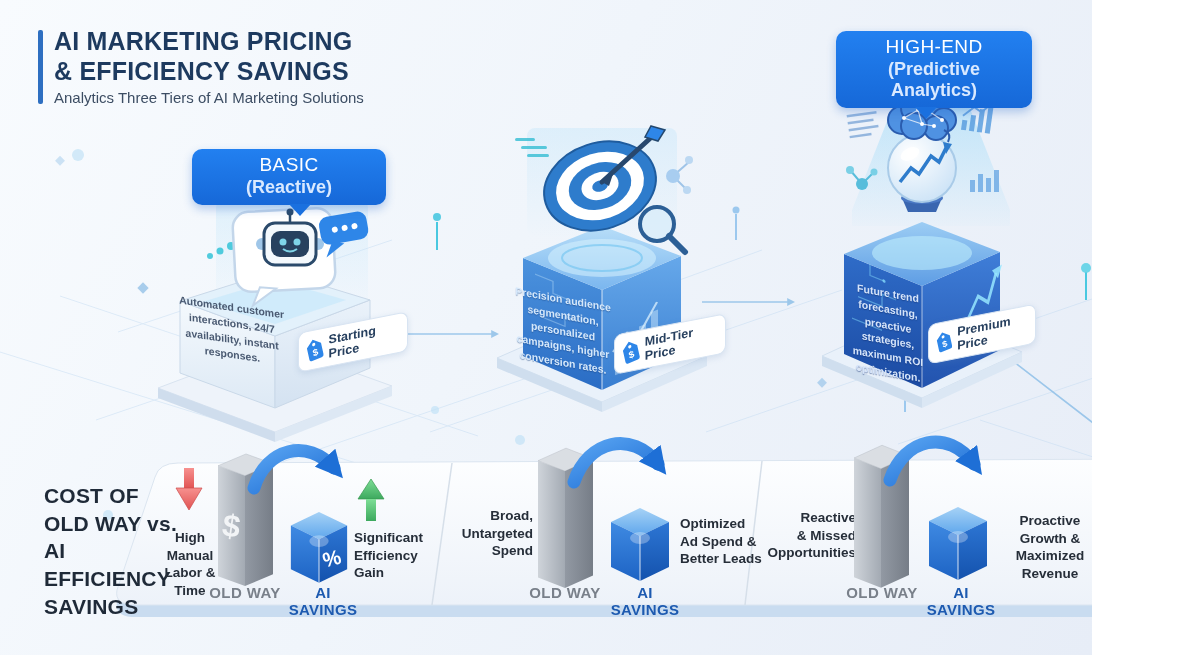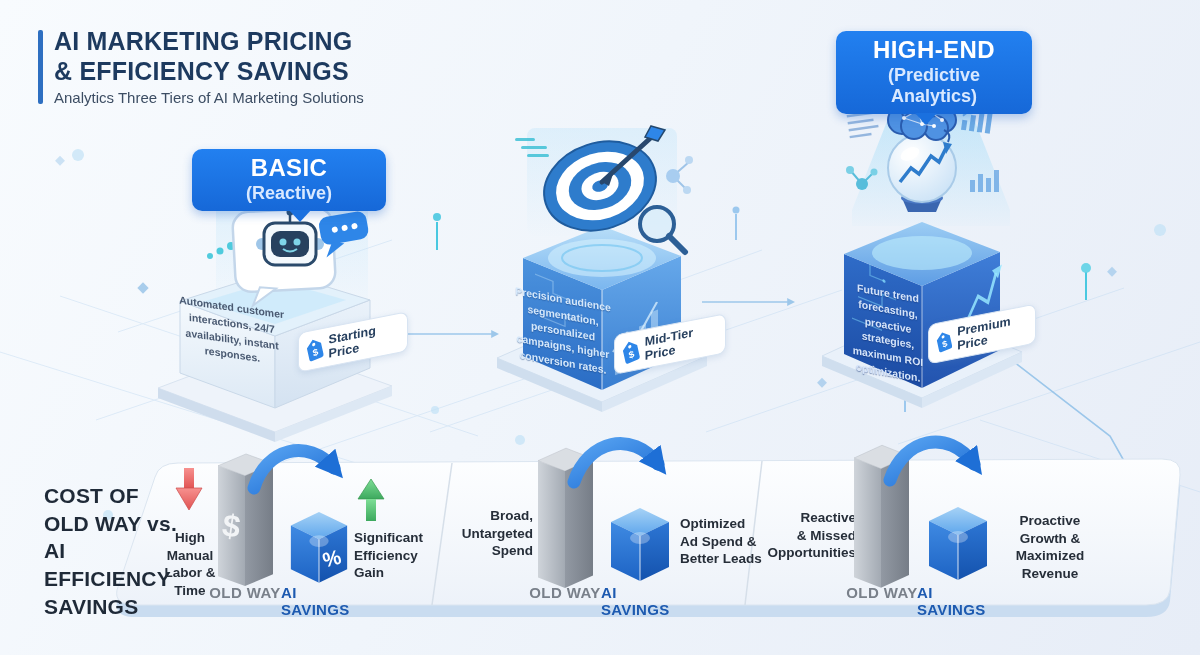--- a/index.html
+++ b/index.html
@@ -1,30 +1,30 @@
 <!DOCTYPE html>
 <html><head>
 <meta charset="utf-8">
 <style>
   html,body{margin:0;padding:0;}
   body{width:1200px;height:655px;font-family:"Liberation Sans","DejaVu Sans",sans-serif;overflow:hidden;}
-  .canvas{position:relative;width:1200px;height:655px;overflow:hidden;
+  .canvas{position:relative;width:1092px;height:655px;overflow:hidden;
     background:linear-gradient(118deg,#f8fbfe 0%,#f0f5fb 45%,#e7edf7 100%);}
   .abs{position:absolute;}
 
   
   .accent-bar{left:38px;top:30px;width:5px;height:74px;background:#2e6fc1;border-radius:2px;}
   .title{left:54px;top:27px;font-size:25px;font-weight:800;color:#1d3a5f;line-height:1.18;
     letter-spacing:.2px;white-space:pre-line;}
   .subtitle{left:54px;top:89px;font-size:15px;font-weight:500;color:#3c4d63;}
 
   
   .tier-label{background:linear-gradient(180deg,#2280f0,#1668d8);border-radius:10px;color:#fff;
     text-align:center;padding:5px 8px 7px;box-shadow:0 4px 10px rgba(25,95,200,.30);}
-  .tl-name{font-size:24px;font-weight:700;letter-spacing:.4px;}
+  .tl-name{font-size:19px;font-weight:400;letter-spacing:.4px;}
   .tl-sub{font-size:18px;font-weight:600;color:#d9e9ff;margin-top:1px;}
   .pointer{position:absolute;bottom:-11px;width:0;height:0;border:11px solid transparent;
     border-top:12px solid #1a70df;border-bottom:0;}
   #label-basic{left:192px;top:149px;width:178px;}
   #label-pro{left:513px;top:79px;width:179px;}
   #label-high{left:836px;top:31px;width:180px;}
 
   
   .beam{background:linear-gradient(180deg,rgba(130,210,248,.50),rgba(170,225,250,.05));
     clip-path:polygon(34% 0,66% 0,104% 100%,-4% 100%);}
@@ -49,21 +49,21 @@
   #price-pro{left:614px;top:324px;width:96px;transform:skewY(-11deg);}
   #price-high{left:928px;top:314px;width:92px;transform:skewY(-11deg);}
 
   
   .comp-heading{left:44px;top:482px;width:142px;font-size:21px;font-weight:800;color:#1f2a38;
     line-height:1.32;white-space:pre-line;letter-spacing:.2px;}
   .pt{font-size:13.5px;font-weight:700;color:#262e39;line-height:1.3;white-space:pre-line;}
   .pt.right{text-align:right;}
   .pt.center{text-align:center;}
   .oldway{font-size:15px;font-weight:800;color:#79808a;letter-spacing:.4px;text-align:center;}
-  .aisav{font-size:15px;font-weight:800;color:#1d5ab0;letter-spacing:.3px;}
+  .aisav{font-size:15px;font-weight:800;color:#1d5ab0;letter-spacing:.3px;text-align:center;}
 
   #g1-old-text{left:148px;top:509px;width:84px;margin-top:20px;}
   #g1-new-text{left:354px;top:529px;width:86px;text-align:left;}
   #g1-oldway{left:204px;top:584px;width:82px;}
   #g1-aisav{left:281px;top:584px;width:84px;}
 
   #g2-old-text{left:448px;top:507px;width:85px;}
   #g2-new-text{left:680px;top:515px;width:100px;text-align:left;}
   #g2-oldway{left:524px;top:584px;width:82px;}
   #g2-aisav{left:601px;top:584px;width:88px;}

